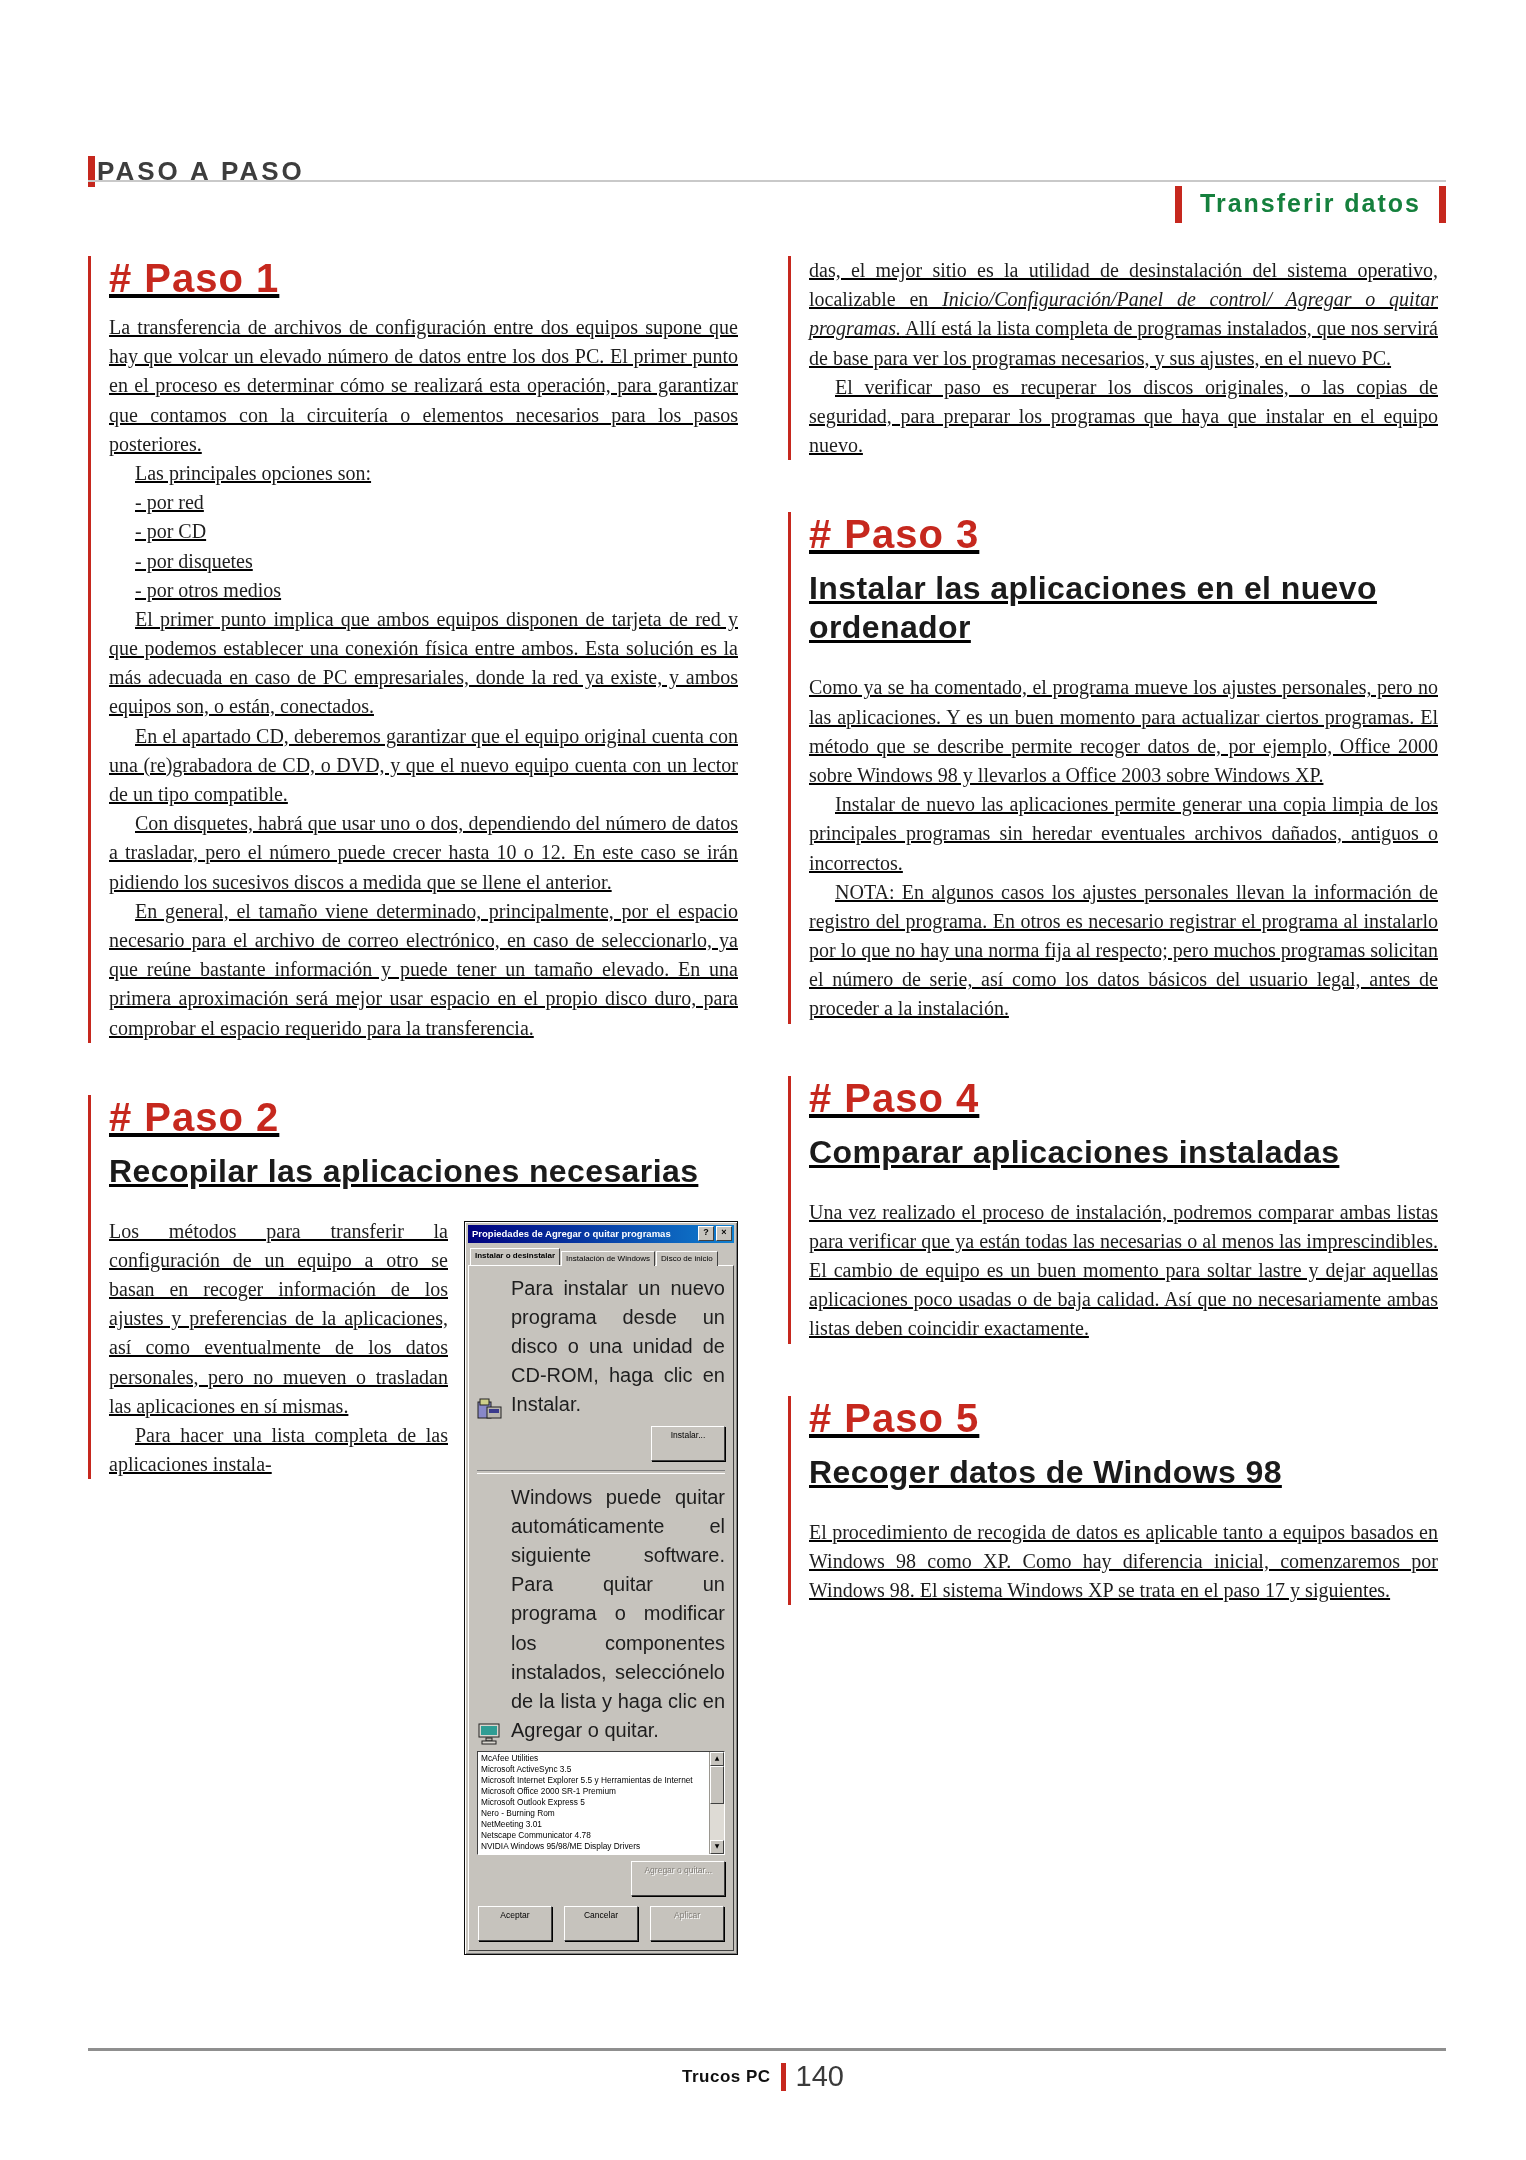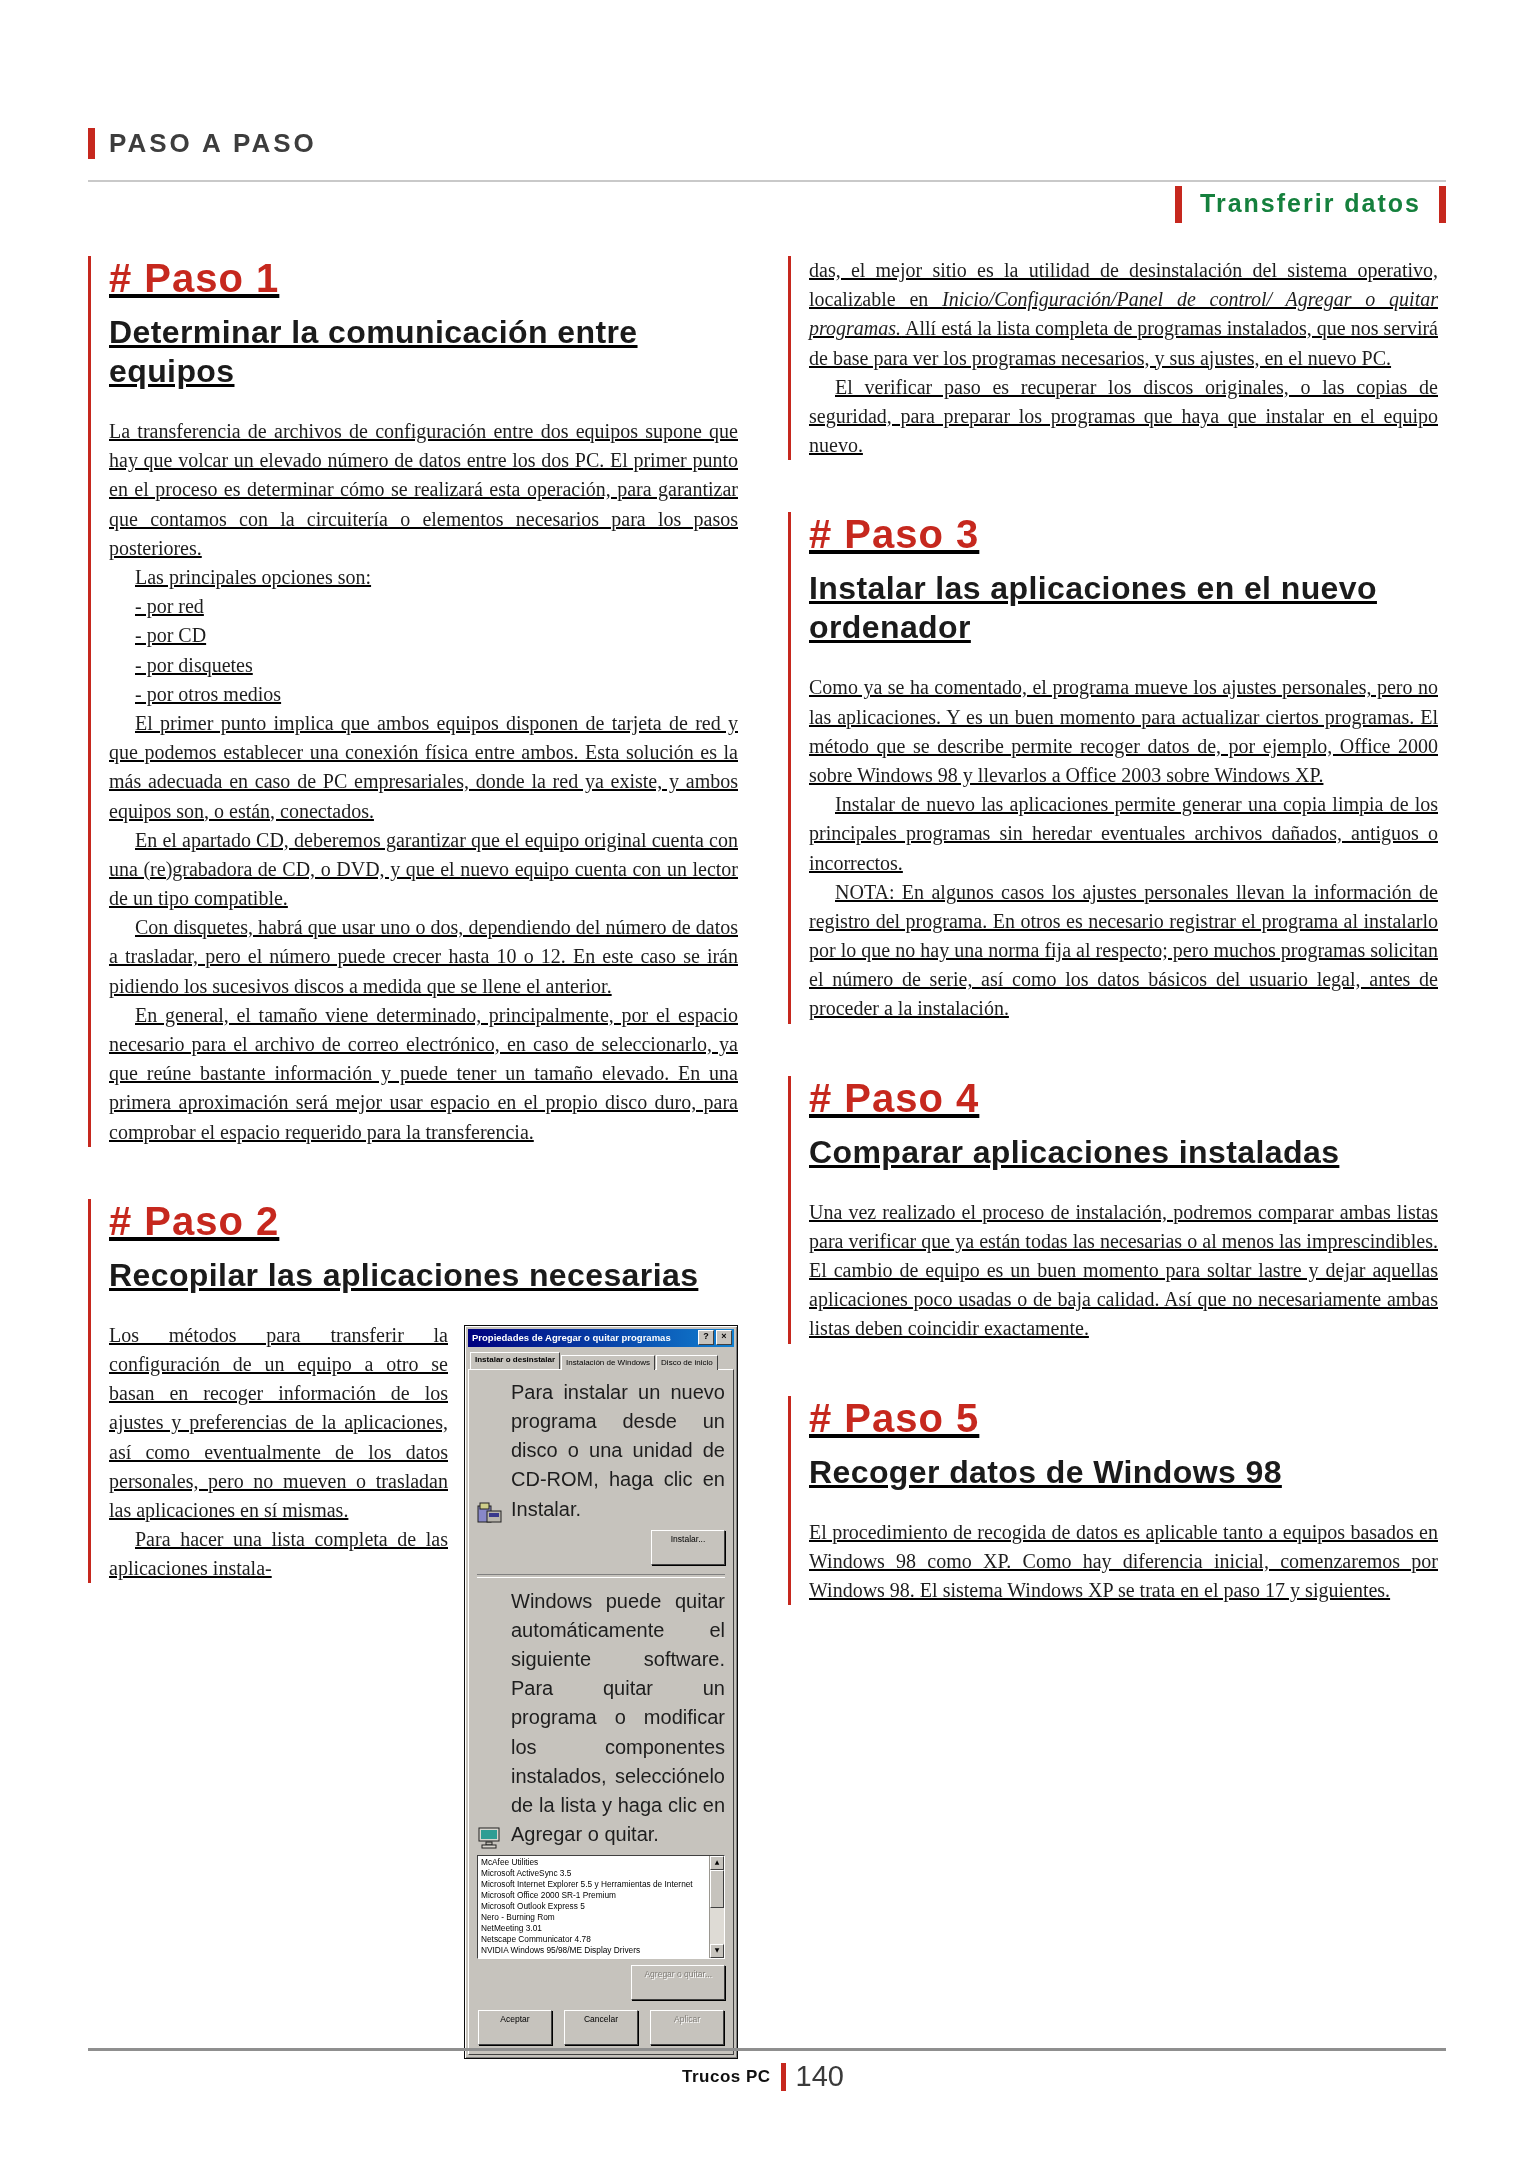--- a/index.html
+++ b/index.html
@@ -12,21 +12,21 @@
   .page{
     position:relative;
     width:1526px;height:2160px;
     background:#ffffff;
     font-family:"Liberation Serif", serif;
     overflow:hidden;
     margin:0 auto;
   }
 
   
-  .kicker{position:absolute;top:128px;left:88px;display:flex;align-items:flex-start;gap:14px;}
+  .kicker{position:absolute;top:156px;left:88px;display:flex;align-items:flex-start;gap:2px;}
   .kicker-bar{width:7px;height:31px;background:var(--red);}
   .kicker-text{font-family:"Liberation Sans",sans-serif;font-weight:bold;font-size:26px;letter-spacing:3px;color:#3d3d3d;}
   .header-rule{position:absolute;top:180px;left:88px;right:80px;height:2px;background:#c9c9c9;}
   .section-tag{
     position:absolute;top:186px;right:80px;
     border-left:7px solid var(--red);border-right:7px solid var(--red);
     padding:3px 18px 5px;
     font-family:"Liberation Sans",sans-serif;font-weight:bold;font-size:25px;
     letter-spacing:2px;color:#15803d;
   }
@@ -109,21 +109,20 @@
   </div>
   <div class="header-rule"></div>
   <div class="section-tag">Transferir datos</div>
 
   <div class="columns">
 
     <div class="col">
 
       <section class="section">
         <h2 class="step-heading"># Paso 1</h2>
-        <h3 class="step-title">Determinar la comunicación entre equipos</h3>
         <div class="body">
           <p>La transferencia de archivos de configuración entre dos equipos supone que hay que volcar un elevado número de datos entre los dos PC. El primer punto en el proceso es determinar cómo se realizará esta operación, para garantizar que contamos con la circuitería o elementos necesarios para los pasos posteriores.</p>
           <p class="indent">Las principales opciones son:</p>
           <div class="options">
             <p>- por red</p>
             <p>- por CD</p>
             <p>- por disquetes</p>
             <p>- por otros medios</p>
           </div>
           <p class="indent">El primer punto implica que ambos equipos disponen de tarjeta de red y que podemos establecer una conexión física entre ambos. Esta solución es la más adecuada en caso de PC empresariales, donde la red ya existe, y ambos equipos son, o están, conectados.</p>

